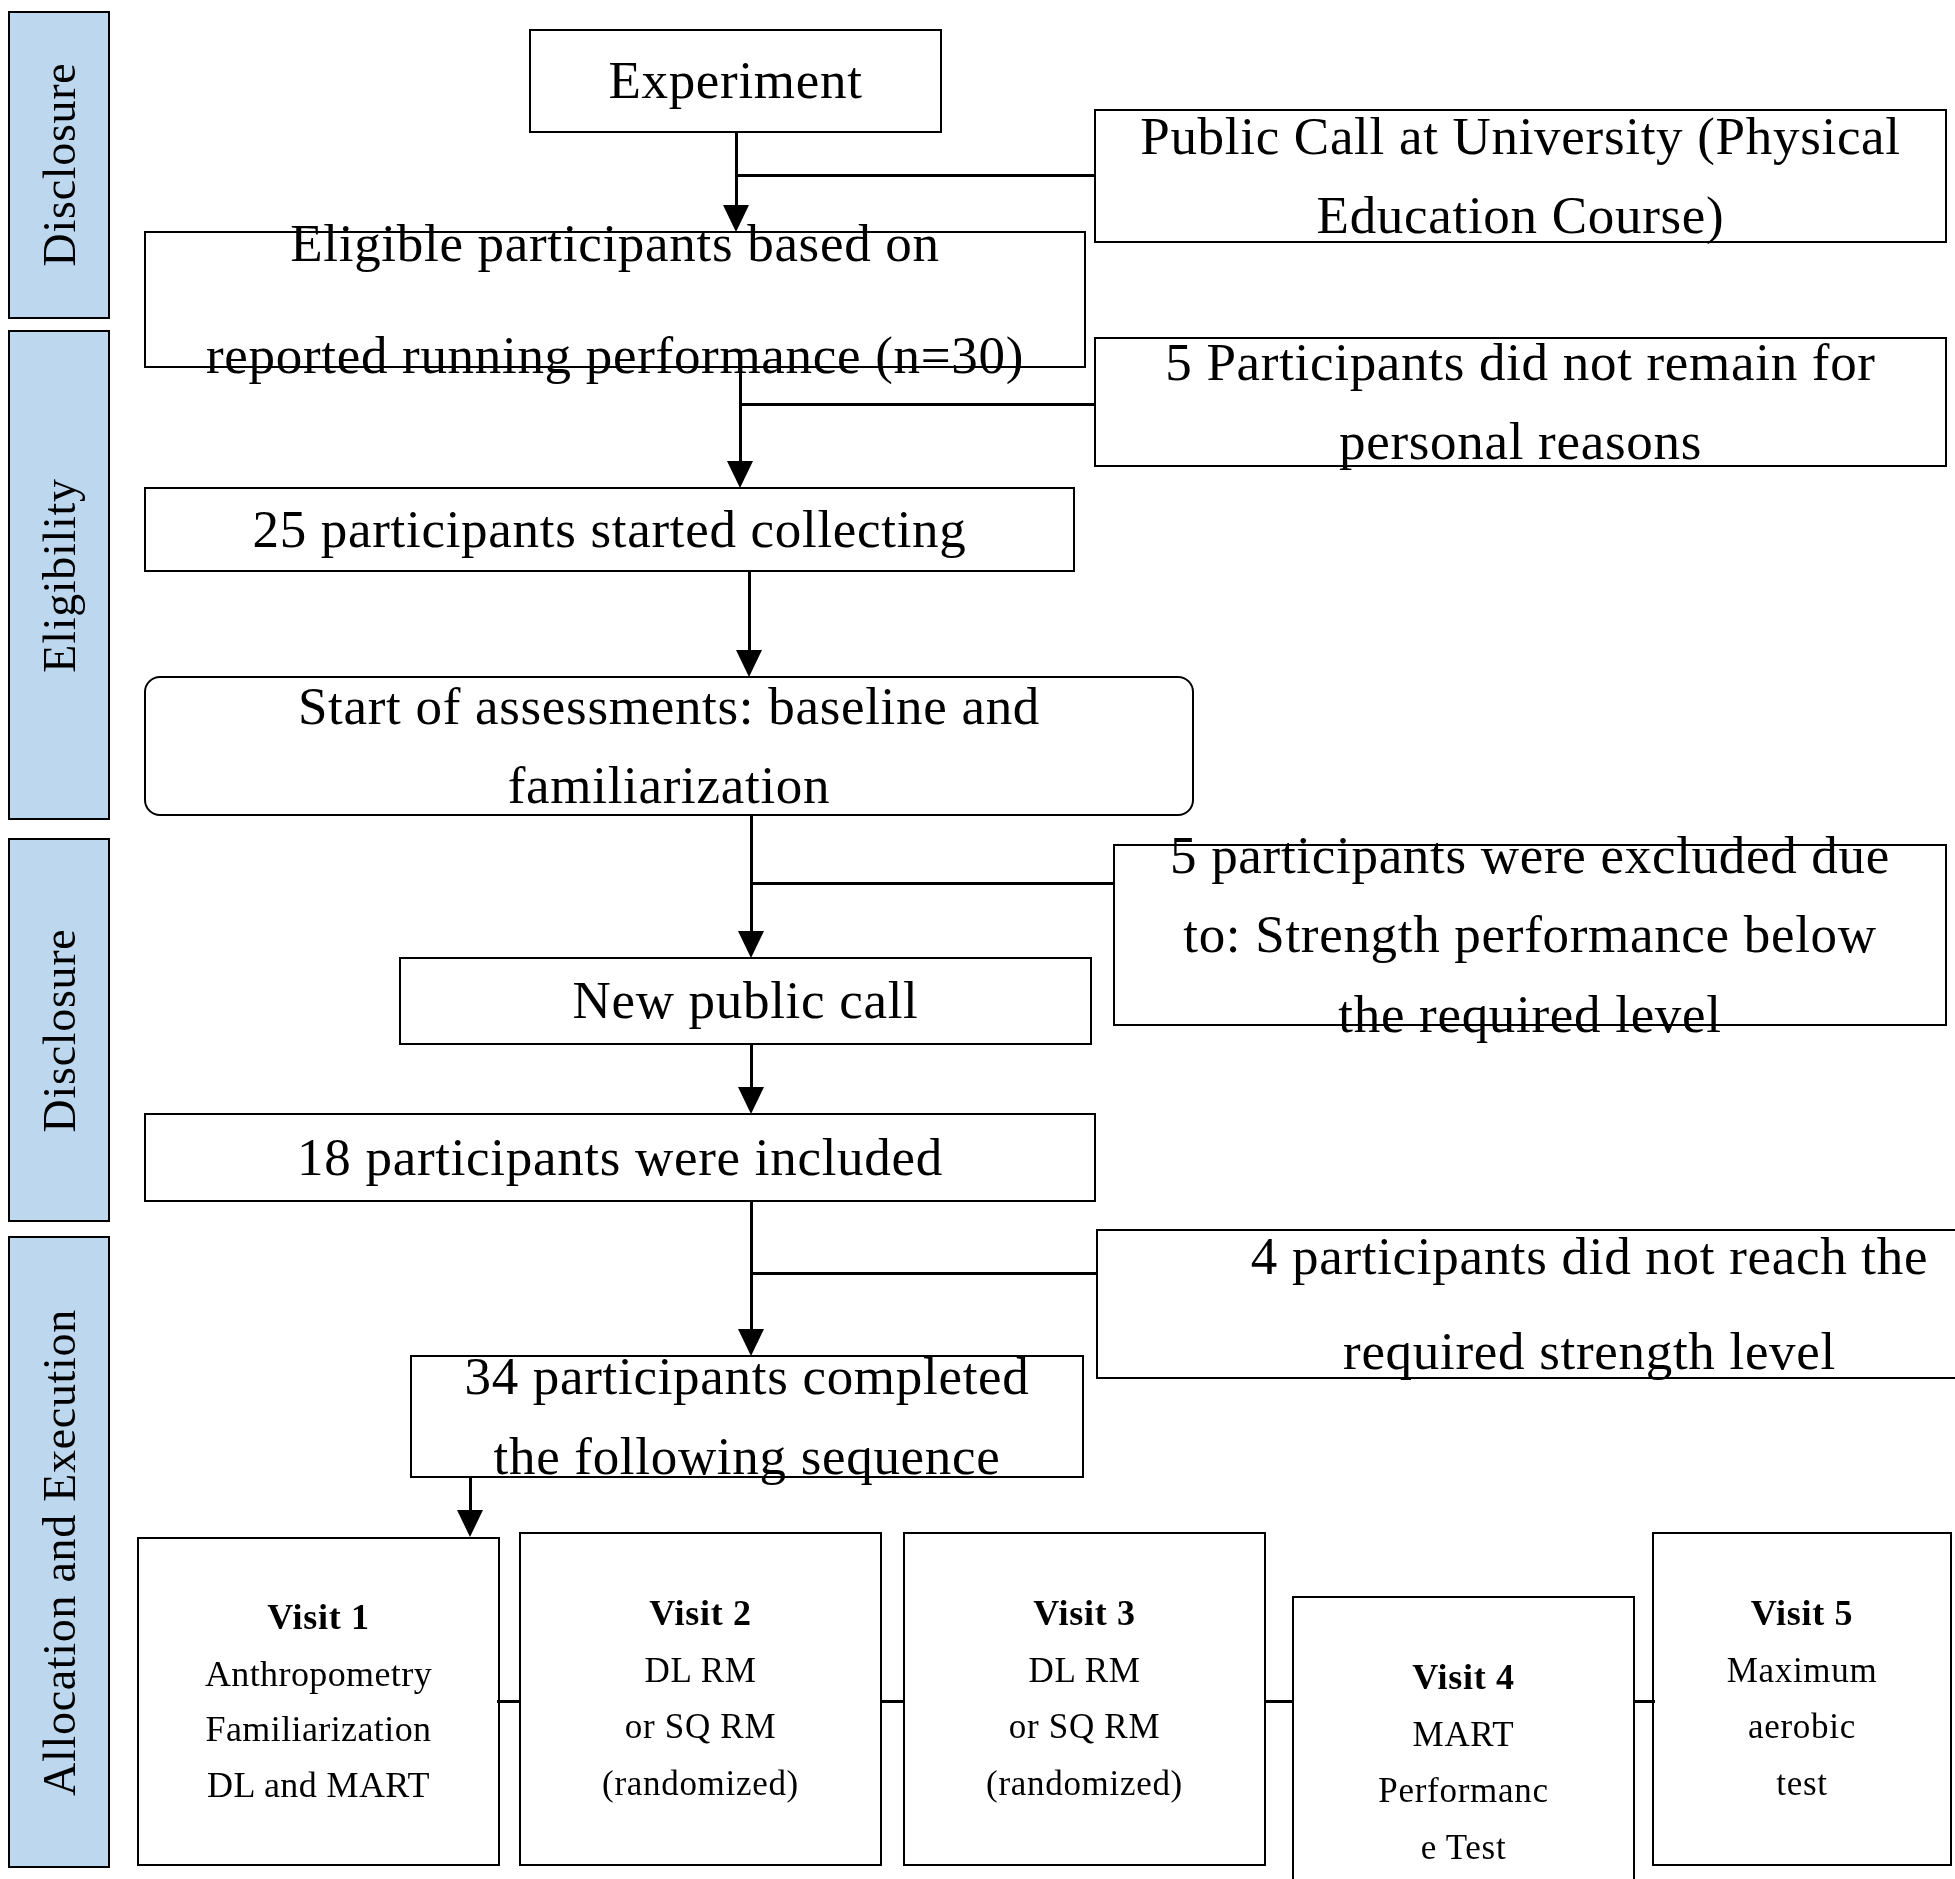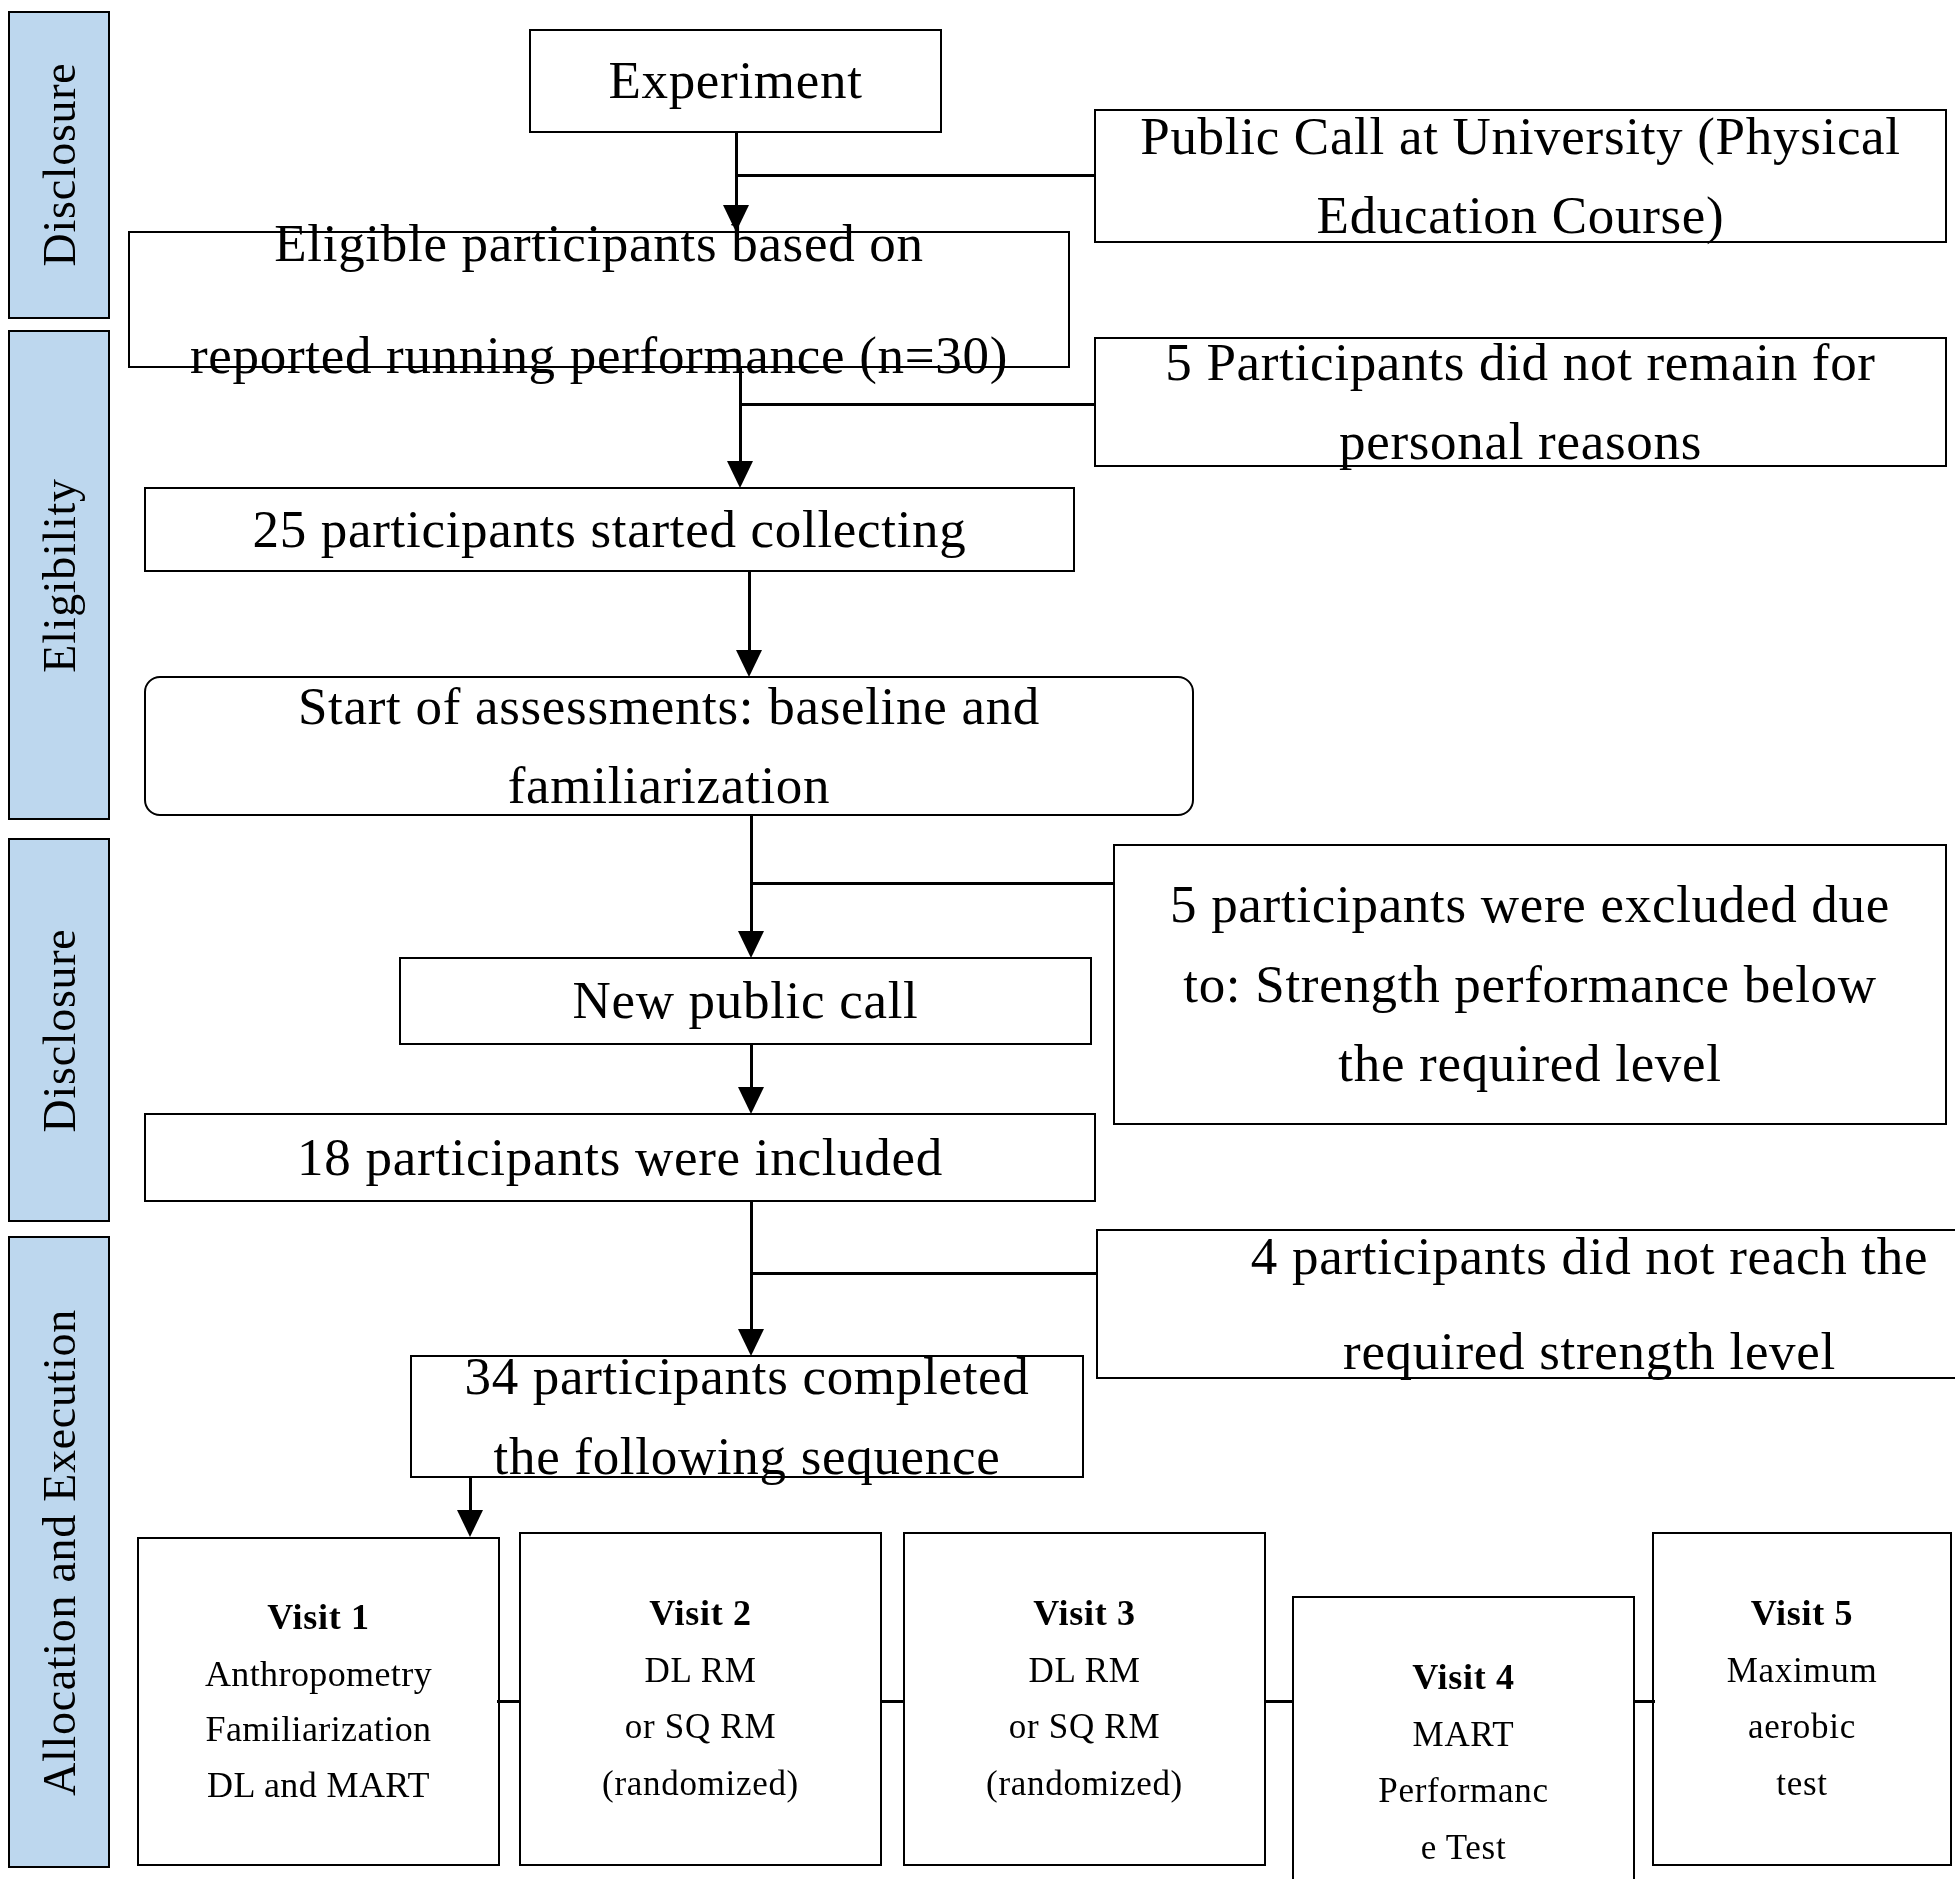--- a/index.html
+++ b/index.html
@@ -115,40 +115,40 @@
 
   <div class="box" style="left:529px;top:29px;width:413px;height:104px;">
     <span class="ln">Experiment</span>
   </div>
 
   <div class="box" style="left:1094px;top:109px;width:853px;height:134px;">
     <span class="ln">Public Call at University (Physical</span>
     <span class="ln">Education Course)</span>
   </div>
 
-  <div class="box" style="left:128px;top:231px;width:942px;height:137px;gap:33px;">
+  <div class="box" style="left:144px;top:231px;width:942px;height:137px;gap:33px;">
     <span class="ln">Eligible participants based on</span>
     <span class="ln">reported running performance (n=30)</span>
   </div>
 
   <div class="box" style="left:1094px;top:337px;width:853px;height:130px;">
     <span class="ln">5 Participants did not remain for</span>
     <span class="ln">personal reasons</span>
   </div>
 
   <div class="box" style="left:144px;top:487px;width:931px;height:85px;">
     <span class="ln">25 participants started collecting</span>
   </div>
 
   <div class="box" style="left:144px;top:676px;width:1050px;height:140px;border-radius:16px;">
     <span class="ln">Start of assessments: baseline and</span>
     <span class="ln">familiarization</span>
   </div>
 
-  <div class="box" style="left:1113px;top:844px;width:834px;height:281px;">
+  <div class="box" style="left:1113px;top:844px;width:834px;height:182px;">
     <span class="ln">5 participants were excluded due</span>
     <span class="ln">to: Strength performance below</span>
     <span class="ln">the required level</span>
   </div>
 
   <div class="box" style="left:399px;top:957px;width:693px;height:88px;">
     <span class="ln">New public call</span>
   </div>
 
   <div class="box" style="left:144px;top:1113px;width:952px;height:89px;">

